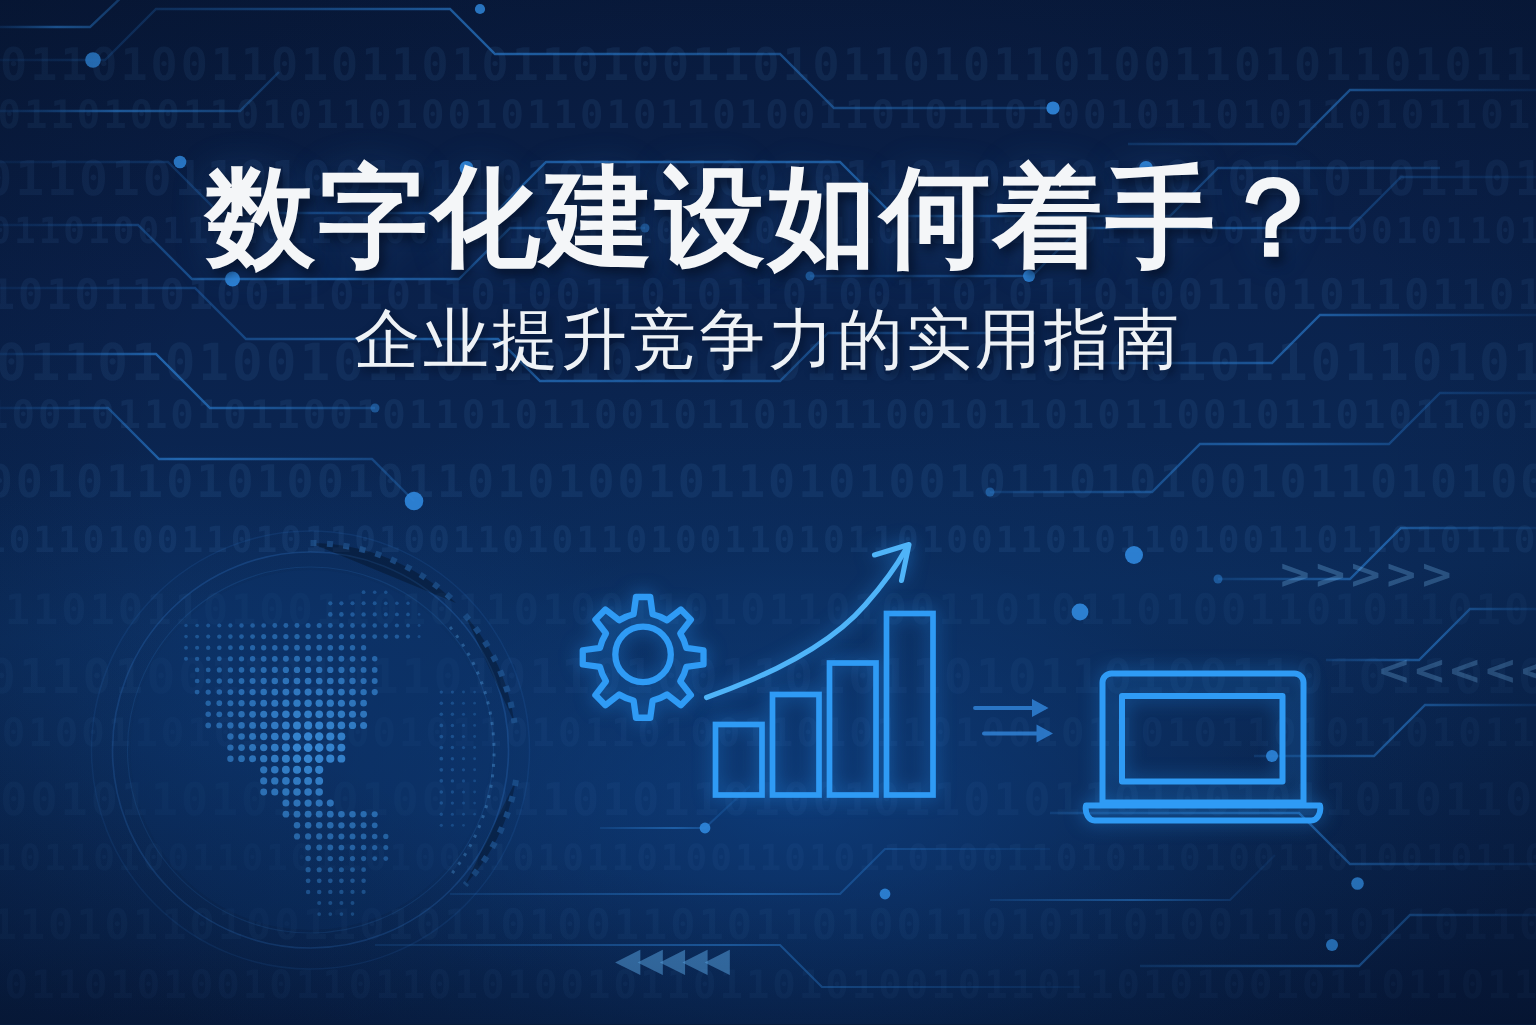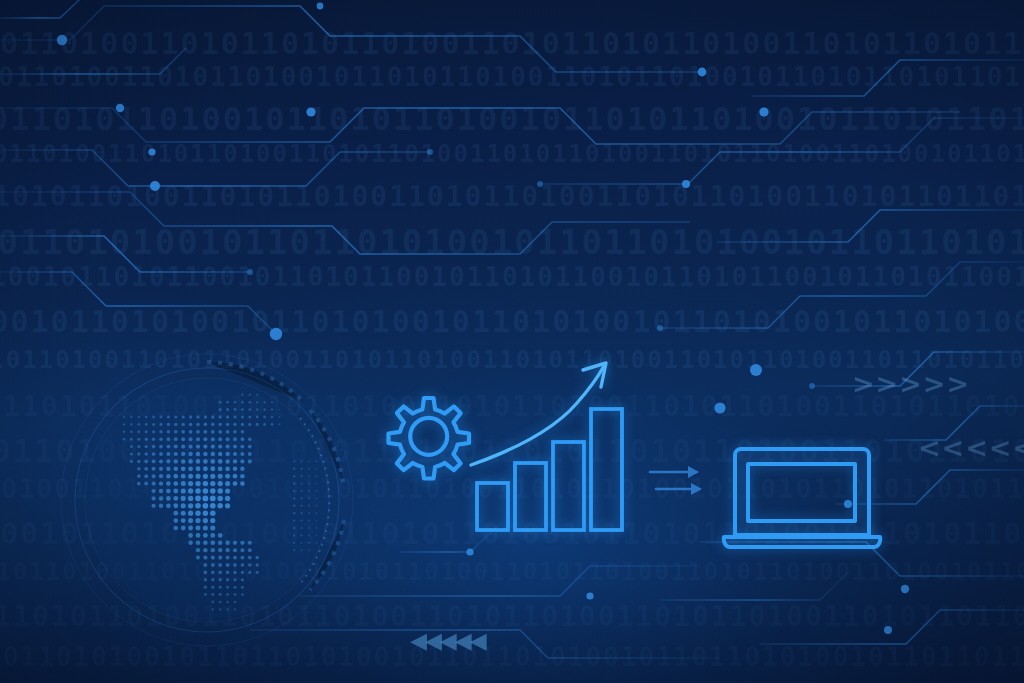--- a/index.html
+++ b/index.html
@@ -585,20 +585,24 @@
       <g stroke="#5aa8ea" stroke-width="2" opacity="0.35" fill="none">
         <path d="M300 418 a132 132 0 0 1 0 166" stroke-dasharray="2 5"></path>
       </g>
     </g>
   </svg>
 
   <div style="position:absolute;left:852px;top:368px;font-size:27px;font-weight:700;letter-spacing:1px;color:rgba(120,185,240,0.30);font-family:'DejaVu Sans',sans-serif;">&gt;&gt;&gt;&gt;&gt;</div>
   <div style="position:absolute;left:918px;top:432px;font-size:27px;font-weight:700;letter-spacing:1px;color:rgba(120,185,240,0.30);font-family:'DejaVu Sans',sans-serif;">&lt;&lt;&lt;&lt;&lt;</div>
   <div style="position:absolute;left:410px;top:628px;font-size:22px;letter-spacing:-2px;color:rgba(90,165,230,0.55);font-family:'DejaVu Sans',sans-serif;">◀◀◀◀◀</div>
 
+  <div class="title-wrap">
+    <h1 class="main-title">数字化建设如何着手？</h1>
+    <h2 class="sub-title">企业提升竞争力的实用指南</h2>
+  </div>
 
   <svg class="icons" viewBox="0 0 1024 683">
 
     <g class="glow" fill="none" stroke="#2f9bf5" stroke-width="4.2" stroke-linejoin="round">
       <path d="M424 398 l9.5 0 1.6 11.5 a31 31 0 0 1 9.6 4 l9.2 -7.1 6.7 6.7 -7.1 9.2 a31 31 0 0 1 4 9.6 l11.5 1.6 0 9.5 -11.5 1.6 a31 31 0 0 1 -4 9.6 l7.1 9.2 -6.7 6.7 -9.2 -7.1 a31 31 0 0 1 -9.6 4 l-1.6 11.5 -9.5 0 -1.6 -11.5 a31 31 0 0 1 -9.6 -4 l-9.2 7.1 -6.7 -6.7 7.1 -9.2 a31 31 0 0 1 -4 -9.6 l-11.5 -1.6 0 -9.5 11.5 -1.6 a31 31 0 0 1 4 -9.6 l-7.1 -9.2 6.7 -6.7 9.2 7.1 a31 31 0 0 1 9.6 -4 z"></path>
       <circle cx="428.7" cy="436.3" r="18.5"></circle>
     </g>
 
     <g class="glow" fill="none" stroke="#2f9bf5" stroke-width="3.8">
       <rect x="477" y="483" width="31" height="47"></rect>

